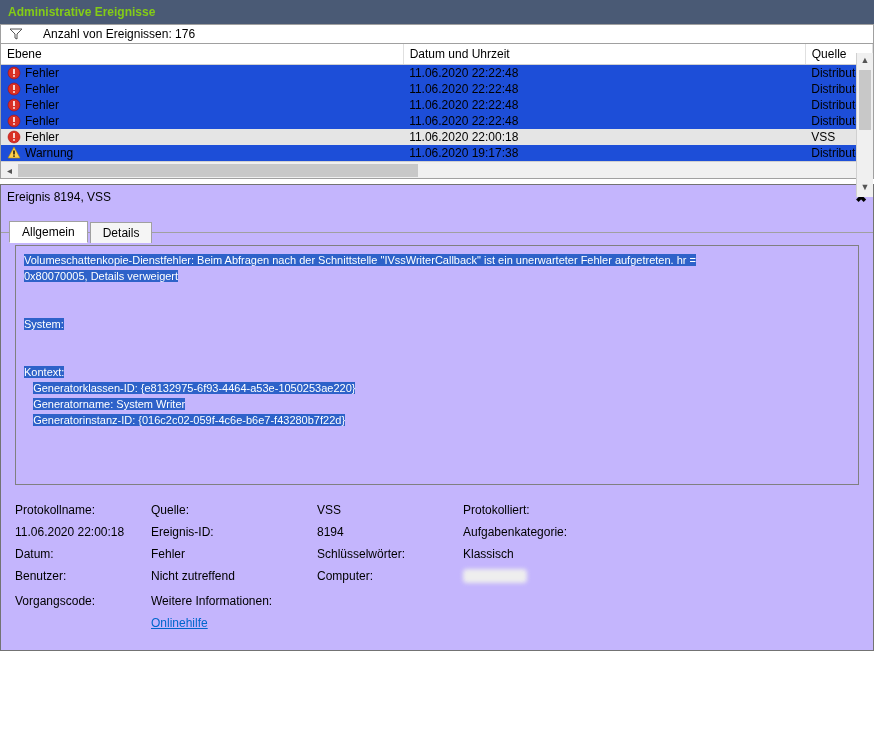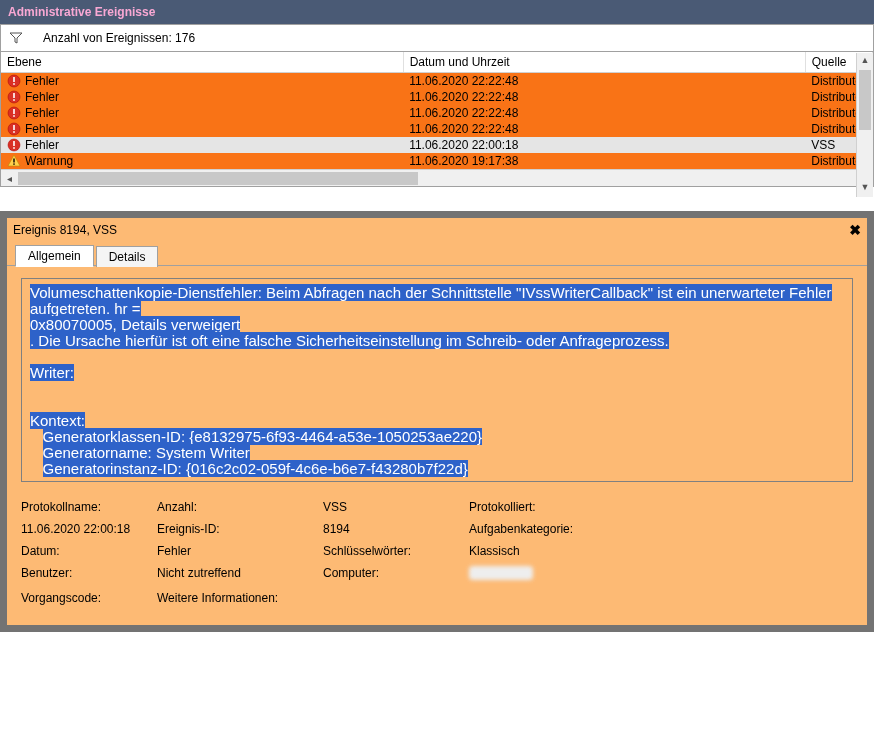--- a/index.html
+++ b/index.html
@@ -1,48 +1,48 @@
 <!DOCTYPE html>
 <html><head>
 <meta charset="utf-8">
 <style>
 * { box-sizing: border-box; margin: 0; padding: 0; }
 body { font-family: "Segoe UI", Tahoma, sans-serif; font-size: 12px; background: #fff; width: 874px; height: 751px; overflow: hidden; }
 
-.titlebar { background: #4a5a75; color: #f9a8d4; padding: 4px 8px; display: flex; align-items: center; gap: 10px; height: 24px; }
+.titlebar { background: #4a5a75; color: #84cc16; padding: 4px 8px; display: flex; align-items: center; gap: 10px; height: 24px; }
 .titlebar .title { font-weight: bold; }
 
-.filterbar { background: #fff; border: 1px solid #a0a0a0; margin: 0; padding: 4px 8px; display: flex; align-items: center; gap: 20px; height: 28px; }
+.filterbar { background: #fff; border: 1px solid #a0a0a0; margin: 0; padding: 4px 8px; display: flex; align-items: center; gap: 20px; height: 20px; }
 .filter-icon { width: 14px; height: 12px; display: inline-block; }
 
-.gridwrap { border: 1px solid #a0a0a0; border-top: none; background: #f97316; }
+.gridwrap { border: 1px solid #a0a0a0; border-top: none; background: #1d4ed8; }
 .grid { width: 100%; border-collapse: collapse; table-layout: fixed; }
 .grid th { text-align: left; font-weight: normal; padding: 3px 6px; border-right: 1px solid #e0e0e0; border-bottom: 1px solid #d0d0d0; background: #fff; }
 .grid td { padding: 1px 6px; white-space: nowrap; overflow: hidden; }
 .grid tr.sel td { background: #e5e5e5; }
 .lvl-cell { display: flex; align-items: center; gap: 4px; }
 .lvl-icon { width: 14px; height: 14px; flex: 0 0 14px; }
 .grid-scroll-v { position: absolute; right: 1px; top: 53px; width: 17px; height: 144px; background: #f0f0f0; border-left: 1px solid #d0d0d0; }
 .grid-scroll-v .up, .grid-scroll-v .dn { height: 17px; text-align: center; line-height: 15px; color: #555; font-size: 9px; }
 .grid-scroll-v .thumb { background: #c8c8c8; height: 60px; margin: 0 2px; }
 .hscroll { height: 17px; background: #f0f0f0; display: flex; align-items: center; border-top: 1px solid #d0d0d0; }
 .hscroll .lt, .hscroll .rt { width: 17px; text-align: center; color: #555; font-size: 10px; }
 .hscroll .track { flex: 1; height: 100%; position: relative; }
 .hscroll .thumb { position: absolute; left: 0; top: 2px; height: 13px; width: 400px; background: #c8c8c8; }
 
-.detail-pane { margin-top: 24px; border: 7px solid #737373; background: #fdba74; }
+.detail-pane { margin-top: 5px; border: 1px solid #737373; background: #c4b5fd; }
 .detail-head { display: flex; align-items: center; justify-content: space-between; padding: 4px 6px; }
 .detail-close { font-weight: bold; font-size: 14px; cursor: pointer; }
 
 .tabstrip { display: flex; align-items: flex-end; padding: 0 8px; height: 24px; border-bottom: 1px solid #a0a0a0; position: relative; }
-.tab { padding: 3px 12px; border: 1px solid #a0a0a0; border-bottom: none; background: #f5f5f5; margin-right: 2px; position: relative; top: 2px; cursor: pointer; }
+.tab { padding: 3px 12px; border: 1px solid #a0a0a0; border-bottom: none; background: #f5f5f5; margin-right: 2px; position: relative; top: 11px; cursor: pointer; }
 .tab.active { background: #fff; border-bottom: 1px solid #fff; }
 
 .tabbody { padding: 12px 14px 20px; }
-.msgbox { border: 1px solid #808080; padding: 6px 8px; height: 204px; font-size: 15px; line-height: 16px; overflow: auto; }
+.msgbox { border: 1px solid #808080; padding: 6px 8px; height: 240px; font-size: 11px; line-height: 16px; overflow: auto; }
 .msgbox span { background: #2e62c9; color: #fff; }
 
 .meta { margin-top: 18px; display: grid; grid-template-columns: 130px 160px 140px 1fr; row-gap: 8px; column-gap: 6px; }
 .meta .lab { color: #000; }
 .meta .link { color: #0066cc; text-decoration: underline; cursor: pointer; }
 .redact { display: inline-block; width: 64px; height: 14px; background: #eee; filter: blur(2px); border-radius: 4px; }
 
 .wrap { position: relative; }
 </style>
 </head>
@@ -187,33 +187,33 @@
 
     <div class="tabstrip">
       <div class="tab active">Allgemein</div>
       <div class="tab">Details</div>
     </div>
 
     <div class="tabbody">
       <div class="msgbox">
         <span>Volumeschattenkopie-Dienstfehler: Beim Abfragen nach der Schnittstelle "IVssWriterCallback" ist ein unerwarteter Fehler aufgetreten. hr = </span><br>
         <span>0x80070005, Details verweigert</span><br>
-        <span>. Die Ursache hierfür ist oft eine falsche Sicherheitseinstellung im Schreib- oder Anfrageprozess.</span><br><br>
-        <span>Writer:</span><br>
+        <br><br>
+        <span>System:</span><br>
         &nbsp;&nbsp;&nbsp;<br><br>
         <span>Kontext:</span><br>
         &nbsp;&nbsp;&nbsp;<span>Generatorklassen-ID: {e8132975-6f93-4464-a53e-1050253ae220}</span><br>
         &nbsp;&nbsp;&nbsp;<span>Generatorname: System Writer</span><br>
         &nbsp;&nbsp;&nbsp;<span>Generatorinstanz-ID: {016c2c02-059f-4c6e-b6e7-f43280b7f22d}</span>
       </div>
 
       <div class="meta">
         <div class="lab">Protokollname:</div>
 
-        <div class="lab">Anzahl:</div>
+        <div class="lab">Quelle:</div>
         <div>VSS</div>
         <div class="lab">Protokolliert:</div>
         <div>11.06.2020 22:00:18</div>
 
         <div class="lab">Ereignis-ID:</div>
         <div>8194</div>
         <div class="lab">Aufgabenkategorie:</div>
 
         <div class="lab">Datum:</div>
         <div>Fehler</div>
@@ -221,17 +221,18 @@
         <div>Klassisch</div>
 
         <div class="lab">Benutzer:</div>
         <div>Nicht zutreffend</div>
         <div class="lab">Computer:</div>
         <div><span class="redact"></span></div>
 
         <div class="lab">Vorgangscode:</div>
 
         <div class="lab">Weitere Informationen:</div>
+        <div style="grid-column:2/5"><span class="link">Onlinehilfe</span></div>
       </div>
     </div>
   </div>
 
 </div>
 
 </body></html>

